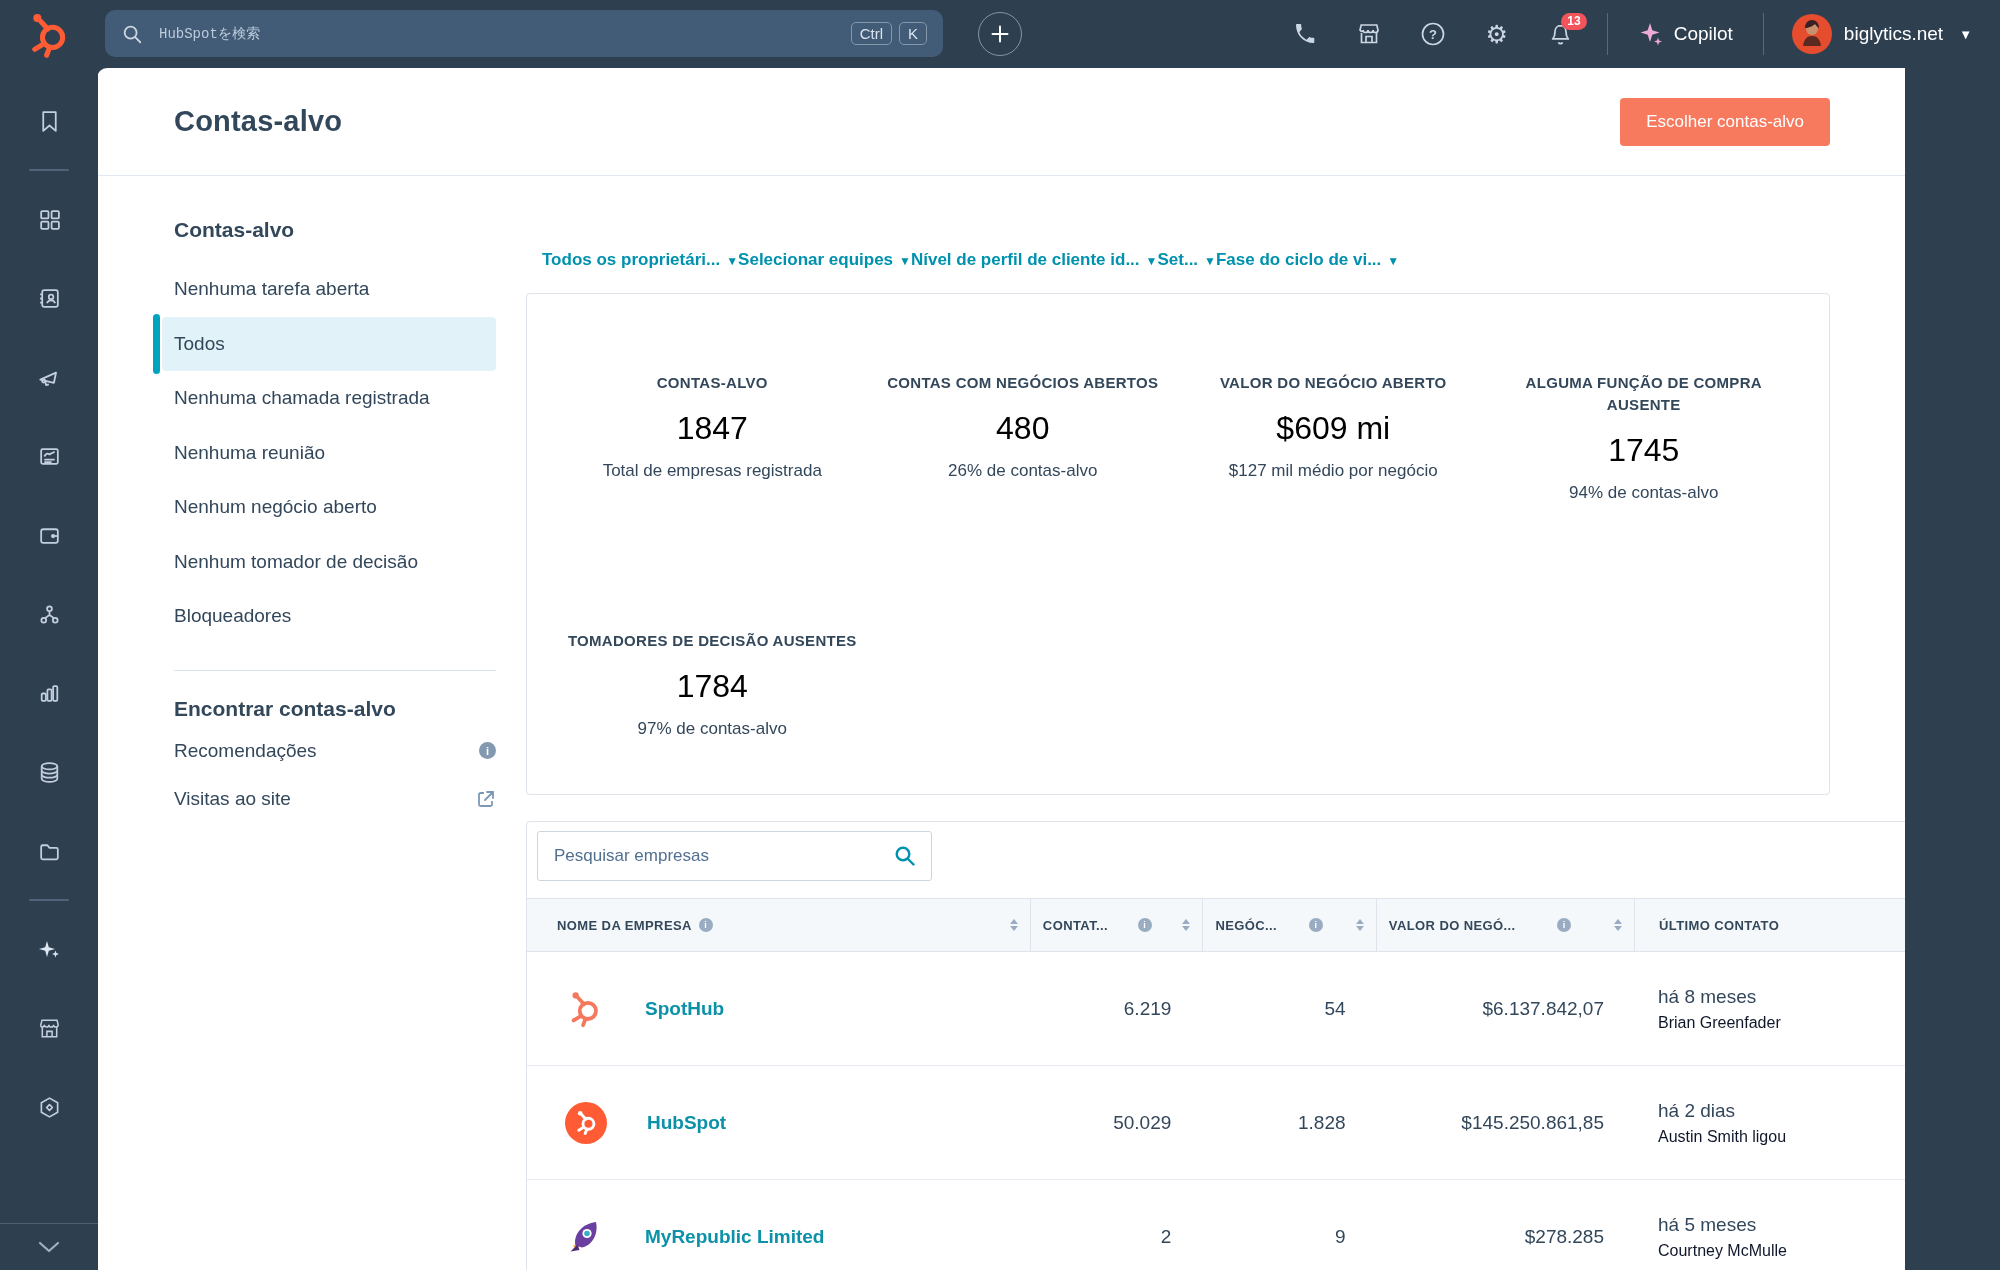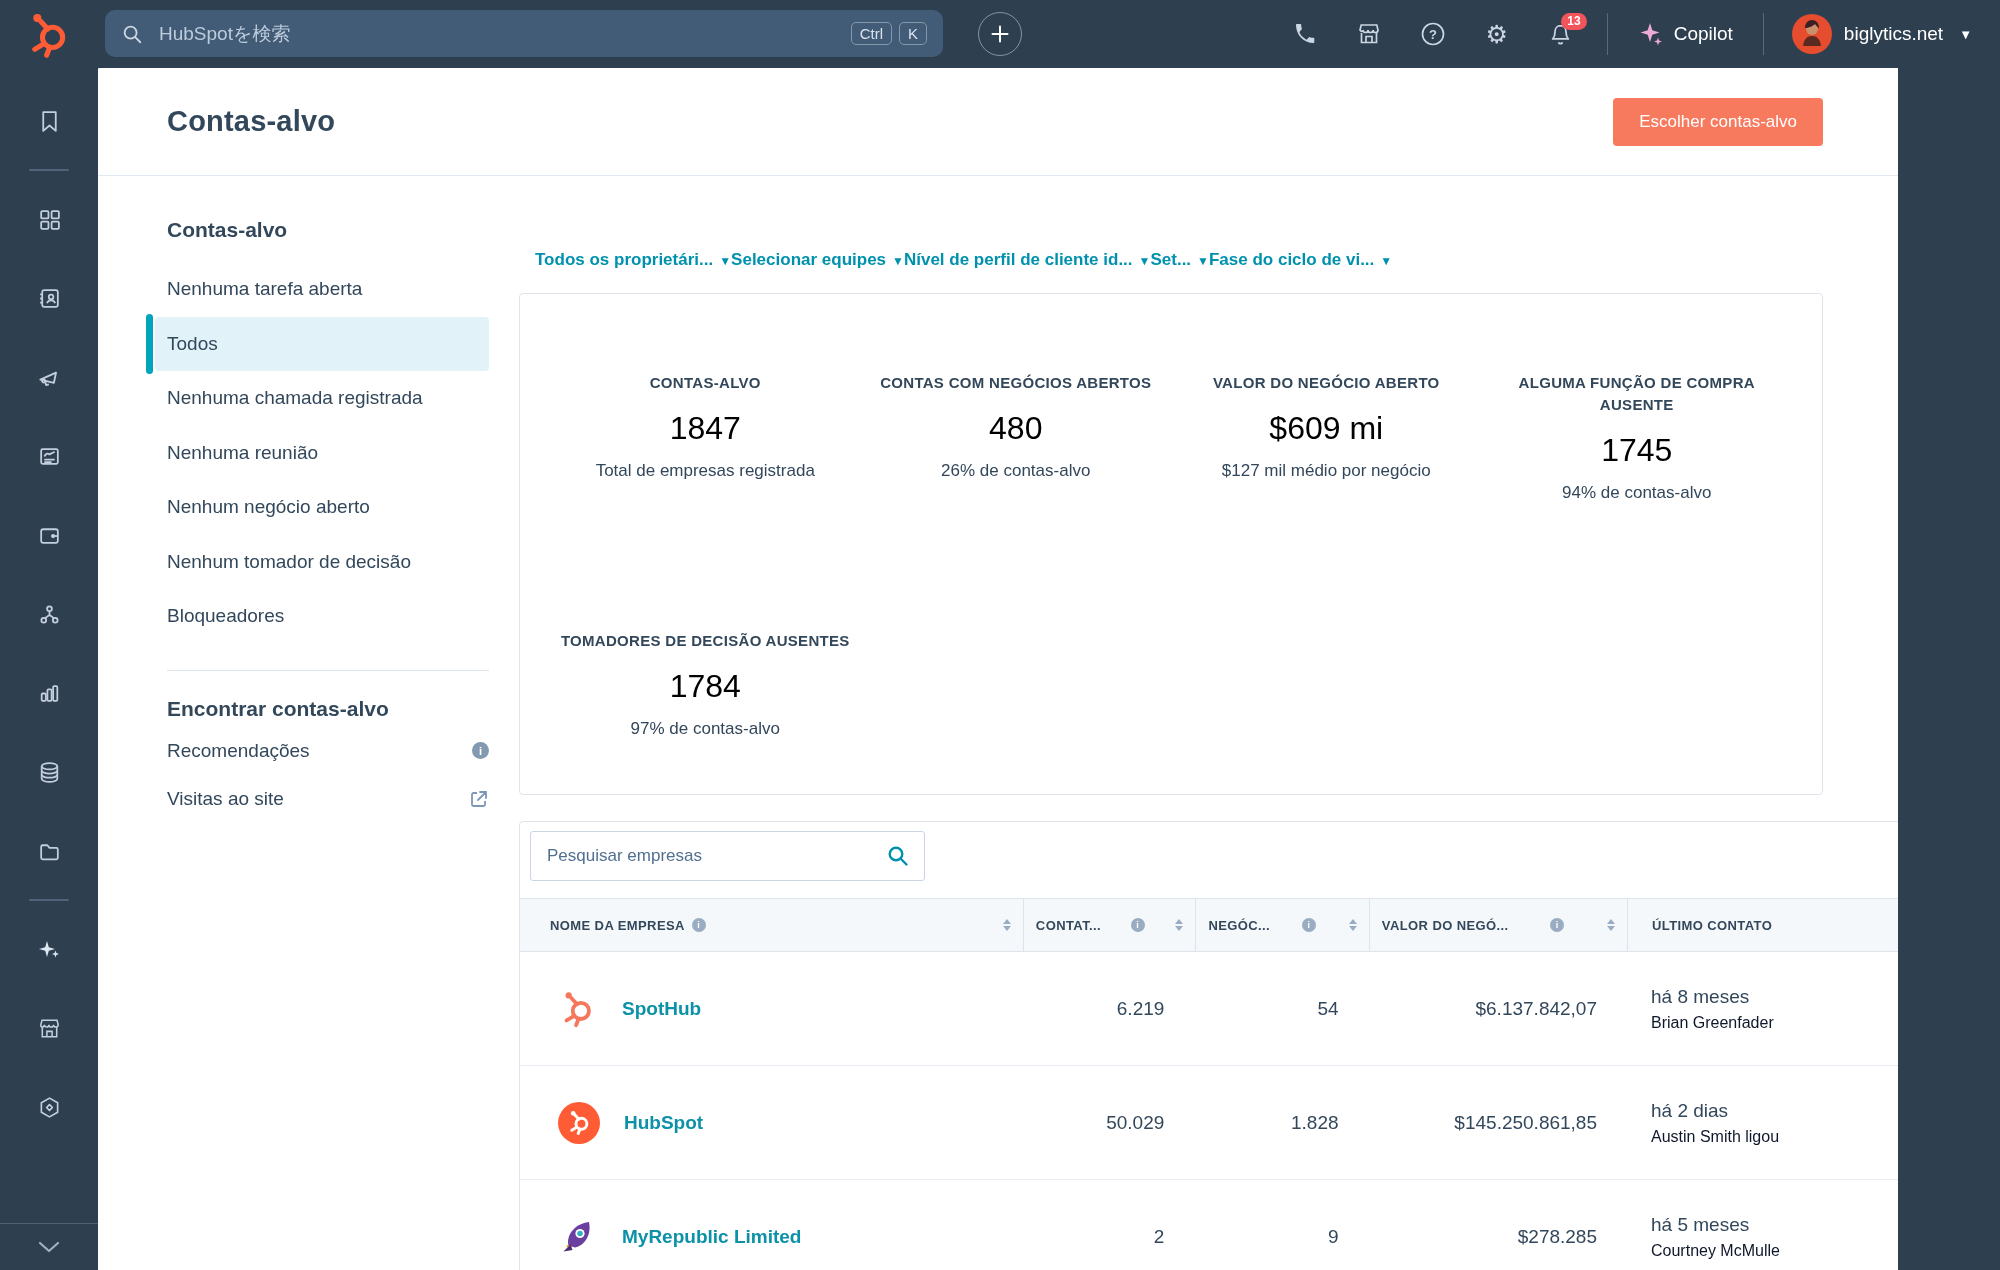--- a/index.html
+++ b/index.html
@@ -3,42 +3,42 @@
 <meta charset="utf-8">
 <style>
   html,body{margin:0;padding:0;}
   .screen{position:relative;width:2000px;height:1270px;background:#2e3f50;font-family:"Liberation Sans",sans-serif;overflow:hidden;}
 
   
   .topbar{position:absolute;left:0;top:0;width:2000px;height:68px;background:#2e3f50;z-index:5;}
   .logo-wrap{position:absolute;left:24px;top:10px;width:50px;height:50px;}
   .search{position:absolute;left:105px;top:10px;width:838px;height:47px;background:#425b76;border-radius:10px;display:flex;align-items:center;padding:0 16px;box-sizing:border-box;}
   .search svg{flex:0 0 auto;margin-right:14px;}
-  .search input{flex:1;background:transparent;border:none;outline:none;color:#e8eef5;font-size:19px;font-family:Liberation Sans, sans-serif;}
+  .search input{flex:1;background:transparent;border:none;outline:none;color:#e8eef5;font-size:14px;font-family:Liberation Mono, monospace;}
   .search input::placeholder{color:#bdccdb;}
   .keycaps{display:flex;gap:7px;align-items:center;}
   .keycap{border:1.5px solid #8497ab;border-radius:5px;color:#dbe4ee;font-size:15px;padding:3px 8px;line-height:1;}
   .plus-btn{position:absolute;left:978px;top:12px;width:44px;height:44px;border:1.5px solid rgba(205,216,228,.55);border-radius:50%;display:flex;align-items:center;justify-content:center;box-sizing:border-box;}
   .tb-right{position:absolute;right:0;top:0;height:68px;display:flex;align-items:center;padding-right:28px;}
   .tb-icon{width:64px;display:flex;justify-content:center;align-items:center;color:#cbd6e2;cursor:pointer;position:relative;}
   .tb-divider{width:1px;height:42px;background:rgba(203,214,226,.28);margin:0 14px;}
   .badge{position:absolute;top:-9px;right:6px;background:#f2545b;color:#fff;font-size:12px;font-weight:bold;border-radius:9px;padding:2px 6px;line-height:1.1;}
   .copilot{display:flex;align-items:center;gap:10px;color:#fff;font-size:19px;padding:0 16px;cursor:pointer;}
   .account{display:flex;align-items:center;gap:12px;color:#fff;font-size:19px;padding-left:14px;cursor:pointer;}
   .caret{font-size:13px;color:#fff;margin-left:4px;}
   .gear-glyph{font-size:25px;line-height:1;}
 
   
   .sidebar{position:absolute;left:0;top:68px;width:98px;bottom:0;background:#2e3f50;display:flex;flex-direction:column;align-items:center;padding-top:14px;z-index:4;}
   .sb-icon{width:98px;height:79px;display:flex;align-items:center;justify-content:center;color:#c3cfdd;cursor:pointer;}
   .sb-divider{width:40px;height:2px;background:#50637a;border-radius:1px;margin:8px 0 9px 0;}
   .sb-bottom{position:absolute;bottom:0;left:0;width:98px;height:46px;border-top:1px solid rgba(203,214,226,.22);display:flex;align-items:center;justify-content:center;color:#9fb1c4;cursor:pointer;}
 
   
-  .content{position:absolute;left:90px;top:68px;width:1808px;height:1202px;background:#fff;border-top-left-radius:10px;overflow:hidden;}
+  .content{position:absolute;left:97px;top:68px;width:1808px;height:1202px;background:#fff;border-top-left-radius:10px;overflow:hidden;}
   .page-header{height:108px;display:flex;align-items:center;justify-content:space-between;padding:0 75px 0 77px;border-bottom:1px solid #e3e9f0;box-sizing:border-box;}
   .page-title{font-size:29px;font-weight:bold;color:#33475b;letter-spacing:.2px;}
   .primary-btn{background:#f87a5e;color:#fff;border:none;border-radius:4px;font-size:17px;padding:14px 26px;font-family:"Liberation Sans",sans-serif;cursor:pointer;}
 
   .body-row{display:flex;}
   
   .left-panel{width:429px;box-sizing:border-box;padding:42px 30px 0 77px;flex:0 0 auto;}
   .lp-heading{font-size:21px;font-weight:bold;color:#33475b;margin-bottom:20px;}
   .lp-list{margin-left:-12px;}
   .lp-item{position:relative;font-size:19px;color:#33475b;padding:13px 12px;line-height:1.5;border-radius:4px;cursor:pointer;}
@@ -75,21 +75,21 @@
   .tri-up{width:0;height:0;border-left:4px solid transparent;border-right:4px solid transparent;border-bottom:5px solid #99acc2;}
   .tri-down{width:0;height:0;border-left:4px solid transparent;border-right:4px solid transparent;border-top:5px solid #99acc2;}
   .spacer{flex:1;}
   .col-contacts{width:187px;}
   .col-deals{width:188px;}
   .col-value{width:281px;}
   .col-last{flex:1;min-width:280px;padding-left:24px;}
 
   .trow{display:flex;height:113px;border-bottom:1px solid #e7ecf2;}
   .td{display:flex;align-items:center;box-sizing:border-box;padding:0 12px;font-size:19px;color:#33475b;}
-  .td-name{width:548px;padding-left:38px;gap:24px;}
+  .td-name{width:548px;padding-left:38px;gap:40px;}
   .company-link{color:#0b91a8;font-weight:bold;font-size:19px;cursor:pointer;}
   .td-num{justify-content:flex-end;padding-right:30px;}
   .td-last{flex:1;min-width:280px;padding-left:24px;flex-direction:column;align-items:flex-start;justify-content:center;gap:6px;}
   .last-when{font-size:19px;color:#33475b;white-space:nowrap;}
   .last-who{font-size:16px;color:#0f172a;white-space:nowrap;}
   .logo-badge{width:42px;height:42px;border-radius:50%;background:#ff5c35;display:flex;align-items:center;justify-content:center;flex:0 0 auto;}
 </style>
 </head>
 <body>
 

